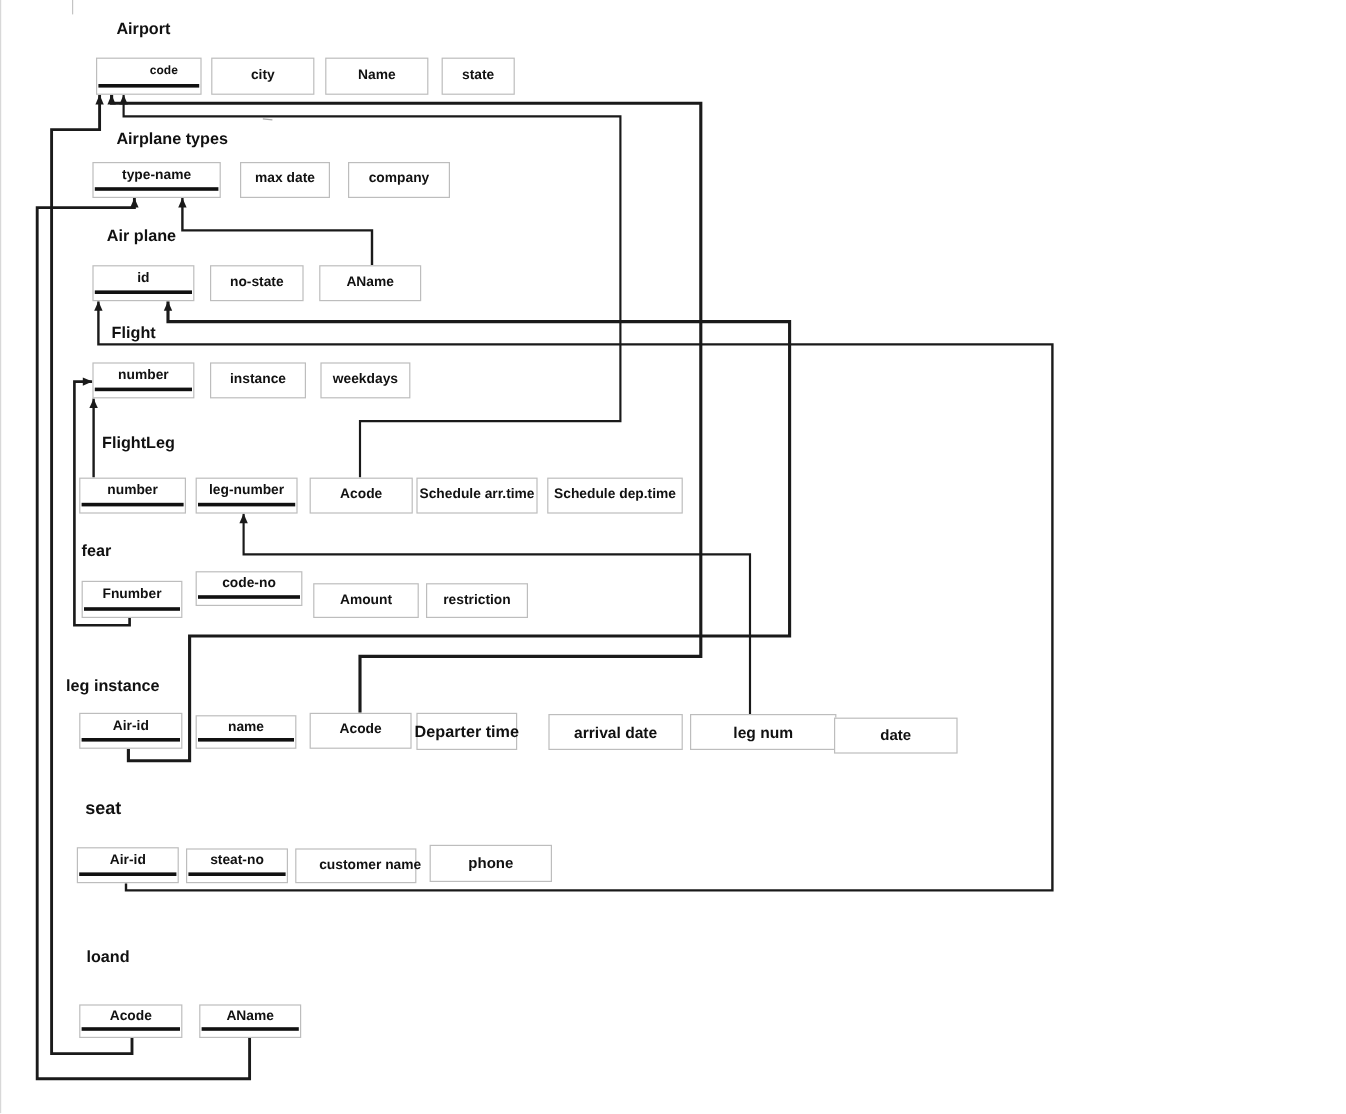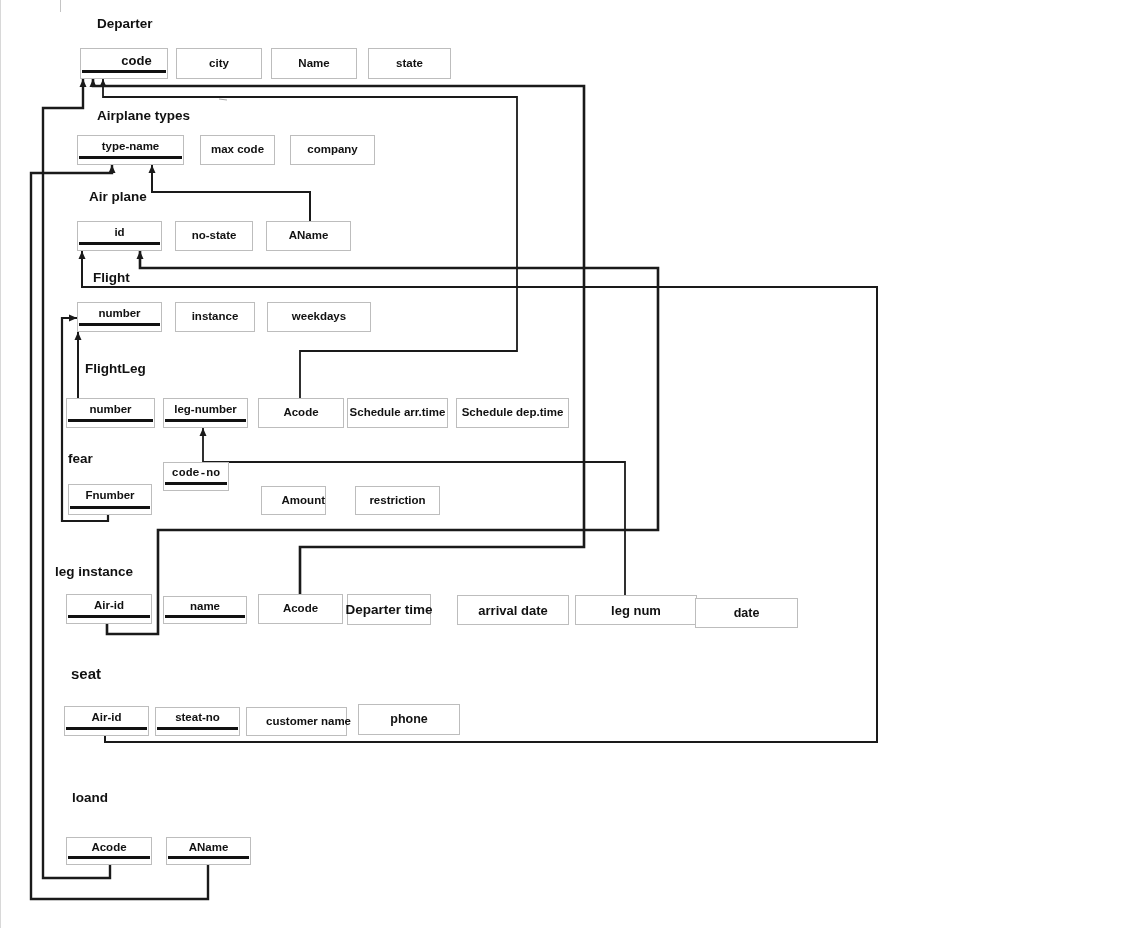--- a/index.html
+++ b/index.html
@@ -64,41 +64,41 @@
       <polyline points="108,515 108,521 62,521 62,318 77,318" fill="none" stroke="#1a1a1a" stroke-width="2.2"></polyline>
       <polygon points="77,318 69,314.5 69,321.5" fill="#1a1a1a"></polygon>
       <polyline points="625,595 625,462 203,462 203,428" fill="none" stroke="#1a1a1a" stroke-width="1.8"></polyline>
       <polygon points="203,428 199.5,436 206.5,436" fill="#1a1a1a"></polygon>
       <polyline points="107,624 107,634 158,634 158,530 658,530 658,268 140,268 140,251" fill="none" stroke="#1a1a1a" stroke-width="2.6"></polyline>
       <polygon points="140,251 136.5,259 143.5,259" fill="#1a1a1a"></polygon>
       <polyline points="105,736 105,742 877,742 877,287 82,287 82,251" fill="none" stroke="#1a1a1a" stroke-width="2"></polyline>
       <polygon points="82,251 78.5,259 85.5,259" fill="#1a1a1a"></polygon>
     </svg>
   <div id="entities">
-      <div class="entity-title" style="left: 97px; top: 17px; font-size: 13.5px;">Departer</div>
+      <div class="entity-title" style="left: 97px; top: 17px; font-size: 13.5px;">Airport</div>
       <div class="field key" style="left: 80px; top: 48px; width: 88px; height: 31px;">
-        <span class="lbl" style="font-size: 13px; padding-left: 25px;">code</span>
+        <span class="lbl" style="font-size: 10px; padding-left: 25px;">code</span>
         <div class="key-underline"></div>
       </div>
       <div class="field" style="left: 176px; top: 48px; width: 86px; height: 31px;">
         <span class="lbl" style="font-size: 11.5px;">city</span>
       </div>
       <div class="field" style="left: 271px; top: 48px; width: 86px; height: 31px;">
         <span class="lbl" style="font-size: 11.5px;">Name</span>
       </div>
-      <div class="field" style="left: 368px; top: 48px; width: 83px; height: 31px;">
+      <div class="field" style="left: 368px; top: 48px; width: 61px; height: 31px;">
         <span class="lbl" style="font-size: 11.5px;">state</span>
       </div>
       <div class="entity-title" style="left: 97px; top: 109px; font-size: 13.5px;">Airplane types</div>
       <div class="field key" style="left: 77px; top: 135px; width: 107px; height: 30px;">
         <span class="lbl" style="font-size: 11.5px;">type-name</span>
         <div class="key-underline"></div>
       </div>
       <div class="field" style="left: 200px; top: 135px; width: 75px; height: 30px;">
-        <span class="lbl" style="font-size: 11.5px;">max code</span>
+        <span class="lbl" style="font-size: 11.5px;">max date</span>
       </div>
       <div class="field" style="left: 290px; top: 135px; width: 85px; height: 30px;">
         <span class="lbl" style="font-size: 11.5px;">company</span>
       </div>
       <div class="entity-title" style="left: 89px; top: 190px; font-size: 13.5px;">Air plane</div>
       <div class="field key" style="left: 77px; top: 221px; width: 85px; height: 30px;">
         <span class="lbl" style="font-size: 11.5px;">id</span>
         <div class="key-underline"></div>
       </div>
       <div class="field" style="left: 175px; top: 221px; width: 78px; height: 30px;">
@@ -108,21 +108,21 @@
         <span class="lbl" style="font-size: 11.5px;">AName</span>
       </div>
       <div class="entity-title" style="left: 93px; top: 271px; font-size: 13.5px;">Flight</div>
       <div class="field key" style="left: 77px; top: 302px; width: 85px; height: 30px;">
         <span class="lbl" style="font-size: 11.5px;">number</span>
         <div class="key-underline"></div>
       </div>
       <div class="field" style="left: 175px; top: 302px; width: 80px; height: 30px;">
         <span class="lbl" style="font-size: 11.5px;">instance</span>
       </div>
-      <div class="field" style="left: 267px; top: 302px; width: 104px; height: 30px;">
+      <div class="field" style="left: 267px; top: 302px; width: 75px; height: 30px;">
         <span class="lbl" style="font-size: 11.5px;">weekdays</span>
       </div>
       <div class="entity-title" style="left: 85px; top: 362px; font-size: 13.5px;">FlightLeg</div>
       <div class="field key" style="left: 66px; top: 398px; width: 89px; height: 30px;">
         <span class="lbl" style="font-size: 11.5px;">number</span>
         <div class="key-underline"></div>
       </div>
       <div class="field key" style="left: 163px; top: 398px; width: 85px; height: 30px;">
         <span class="lbl" style="font-size: 11.5px;">leg-number</span>
         <div class="key-underline"></div>
@@ -134,25 +134,25 @@
         <span class="lbl" style="font-size: 11.5px;">Schedule arr.time</span>
       </div>
       <div class="field" style="left: 456px; top: 398px; width: 113px; height: 30px;">
         <span class="lbl" style="font-size: 11.5px;">Schedule dep.time</span>
       </div>
       <div class="entity-title" style="left: 68px; top: 452px; font-size: 13.5px;">fear</div>
       <div class="field key" style="left: 68px; top: 484px; width: 84px; height: 31px;">
         <span class="lbl" style="font-size: 11.5px;">Fnumber</span>
         <div class="key-underline"></div>
       </div>
-      <div class="field key" style="left: 163px; top: 462px; width: 66px; height: 29px; font-family: Liberation Mono, monospace;">
+      <div class="field key" style="left: 163px; top: 476px; width: 89px; height: 29px;">
         <span class="lbl" style="font-size: 11.5px;">code-no</span>
         <div class="key-underline"></div>
       </div>
-      <div class="field" style="left: 261px; top: 486px; width: 65px; height: 29px; justify-content: flex-end;">
+      <div class="field" style="left: 261px; top: 486px; width: 88px; height: 29px;">
         <span class="lbl" style="font-size: 11.5px;">Amount</span>
       </div>
       <div class="field" style="left: 355px; top: 486px; width: 85px; height: 29px;">
         <span class="lbl" style="font-size: 11.5px;">restriction</span>
       </div>
       <div class="entity-title" style="left: 55px; top: 565px; font-size: 13.5px;">leg instance</div>
       <div class="field key" style="left: 66px; top: 594px; width: 86px; height: 30px;">
         <span class="lbl" style="font-size: 11.5px;">Air-id</span>
         <div class="key-underline"></div>
       </div>

